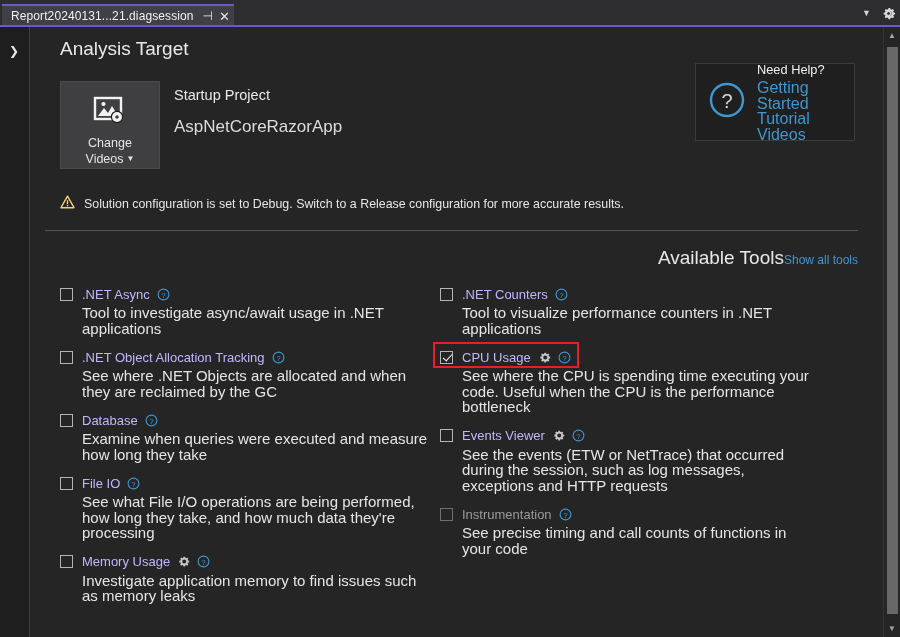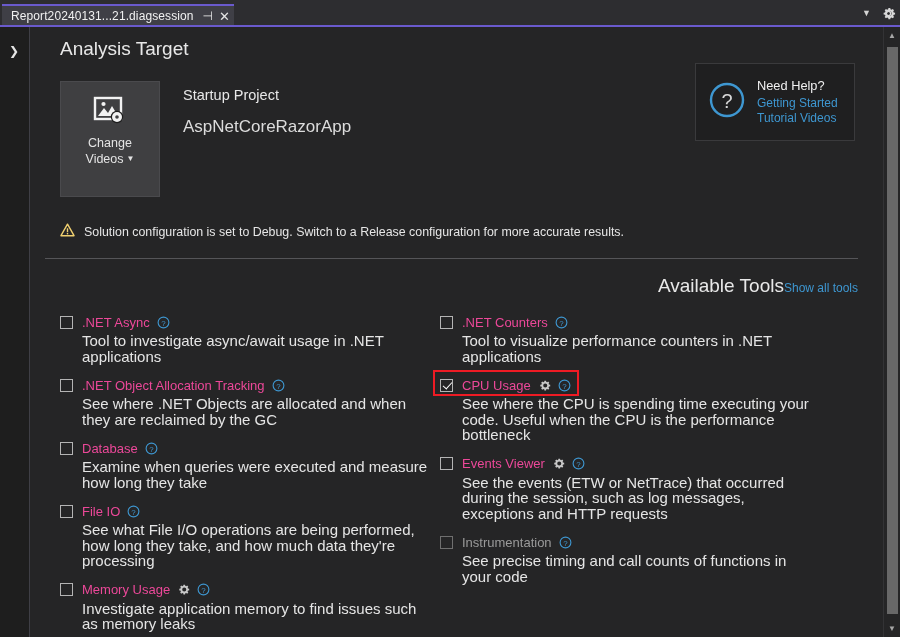--- a/index.html
+++ b/index.html
@@ -124,21 +124,21 @@
   }
 
   
   .target-row {
     display: flex;
     align-items: flex-start;
     padding-left: 29px;
   }
   .change-target-btn {
     width: 100px;
-    height: 116px;
+    height: 88px;
     background: #3f3f41;
     border: 1px solid #4a4a4d;
     box-sizing: border-box;
     display: flex;
     flex-direction: column;
     align-items: center;
     justify-content: flex-start;
     padding-top: 14px;
   }
   .ct-icon { margin-bottom: 5px; }
@@ -147,21 +147,21 @@
     color: #e4e4e4;
     line-height: 16px;
     text-align: center;
   }
   .ct-caret {
     font-size: 8px;
     color: #e4e4e4;
     margin-left: 3px;
     vertical-align: 2px;
   }
-  .target-info { padding-left: 23px; padding-top: 6px; }
+  .target-info { padding-left: 14px; padding-top: 6px; }
   .startup-project-title {
     font-size: 14.5px;
     color: #e8e8e8;
     margin-bottom: 14px;
   }
   .startup-project-name {
     font-size: 17px;
     color: #dcdcdc;
   }
 
@@ -177,21 +177,21 @@
     align-items: center;
     padding-left: 11px;
   }
   .nh-text { margin-left: 10px; }
   .nh-title {
     font-size: 12.8px;
     color: #f0f0f0;
     margin-bottom: 3px;
   }
   .nh-link {
-    font-size: 12px;
+    font-size: 16px;
     color: #3e97d1;
     line-height: 15.5px;
   }
 
   
   .warning-row {
     display: flex;
     align-items: center;
     padding-left: 29px;
   }
@@ -243,21 +243,21 @@
     content: "";
     position: absolute;
     left: 3.5px; top: 0.5px;
     width: 4px; height: 8px;
     border: solid #ffffff;
     border-width: 0 1.7px 1.7px 0;
     transform: rotate(42deg);
   }
   .tool-name {
     font-size: 13px;
-    color: #ec4899;
+    color: #c4b5fd;
     margin-left: 9px;
     white-space: nowrap;
   }
   .tool-name.dim { color: #9a9a9a; }
   .icon-gear { margin-left: 7px; display: inline-flex; }
   .icon-help { margin-left: 7px; display: inline-flex; }
   .tool-desc {
     font-size: 15px;
     color: #e5e5e5;
     line-height: 15.5px;

